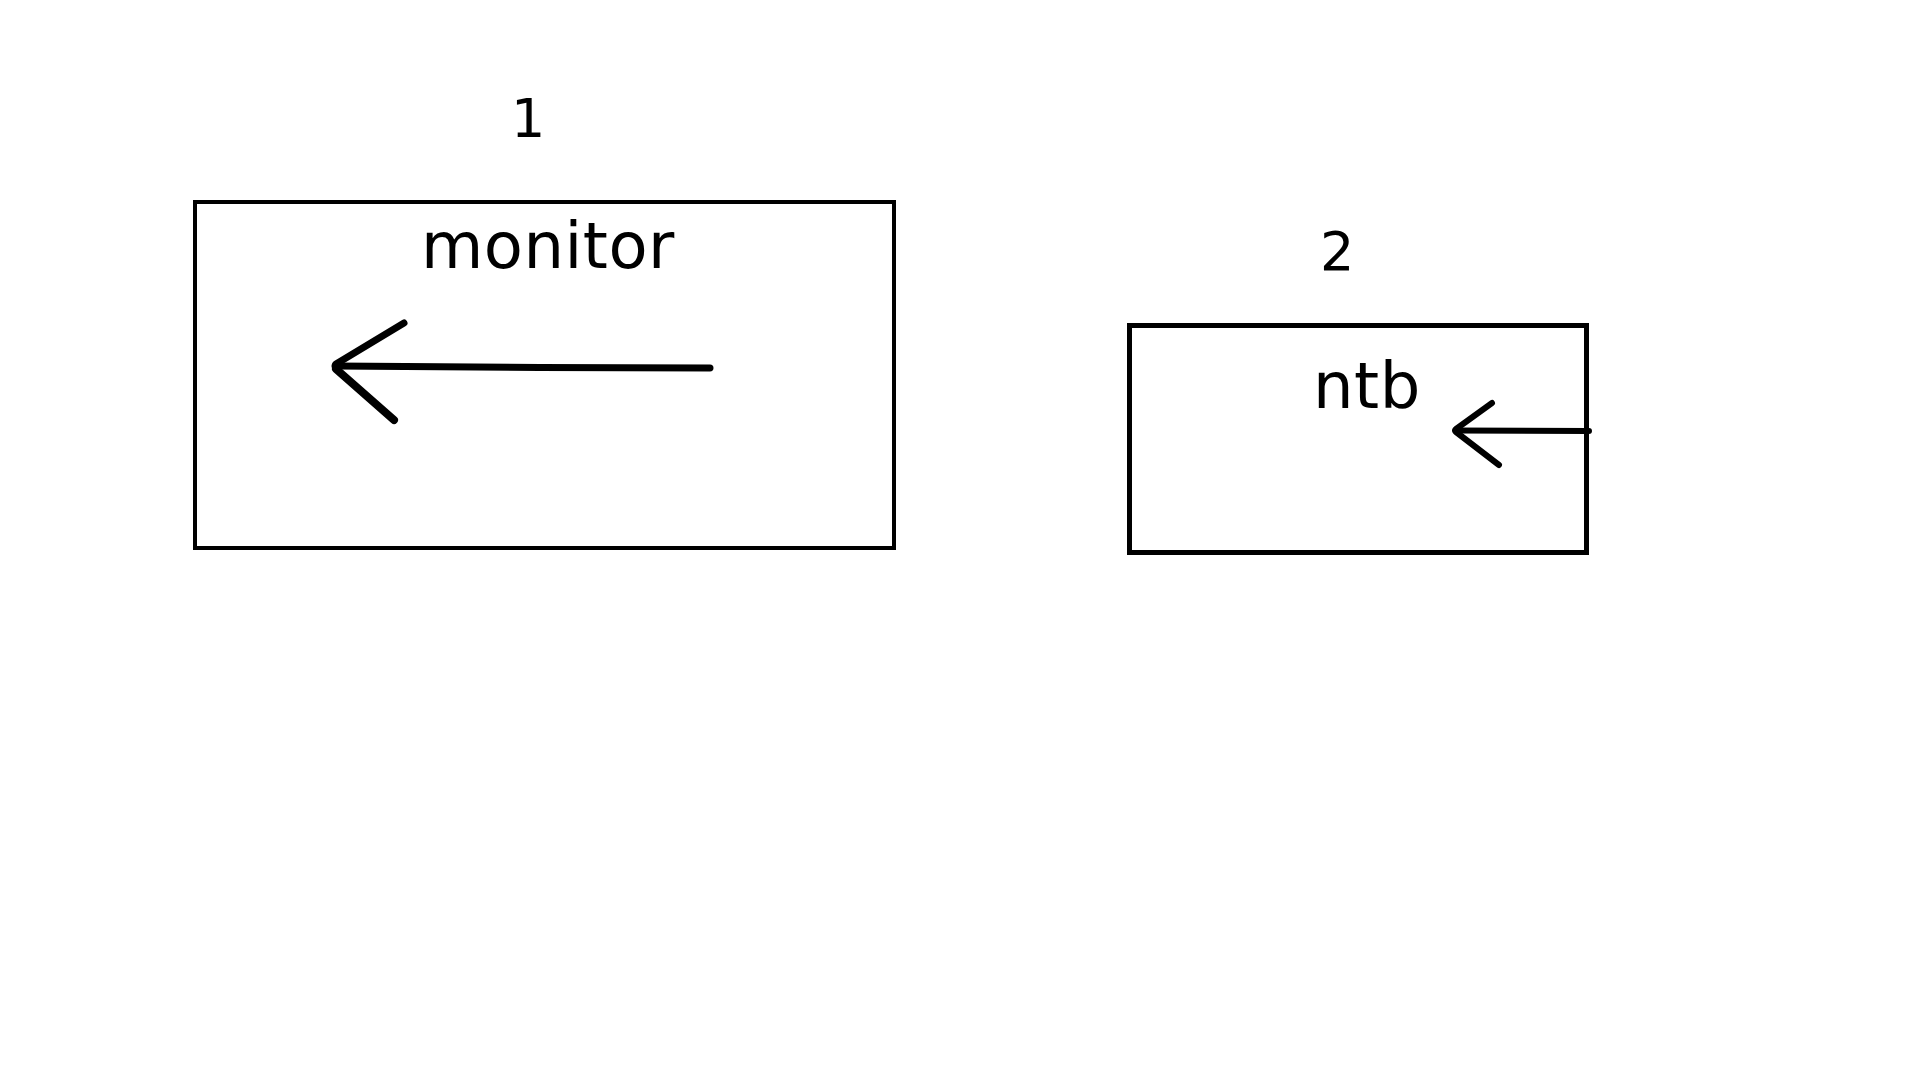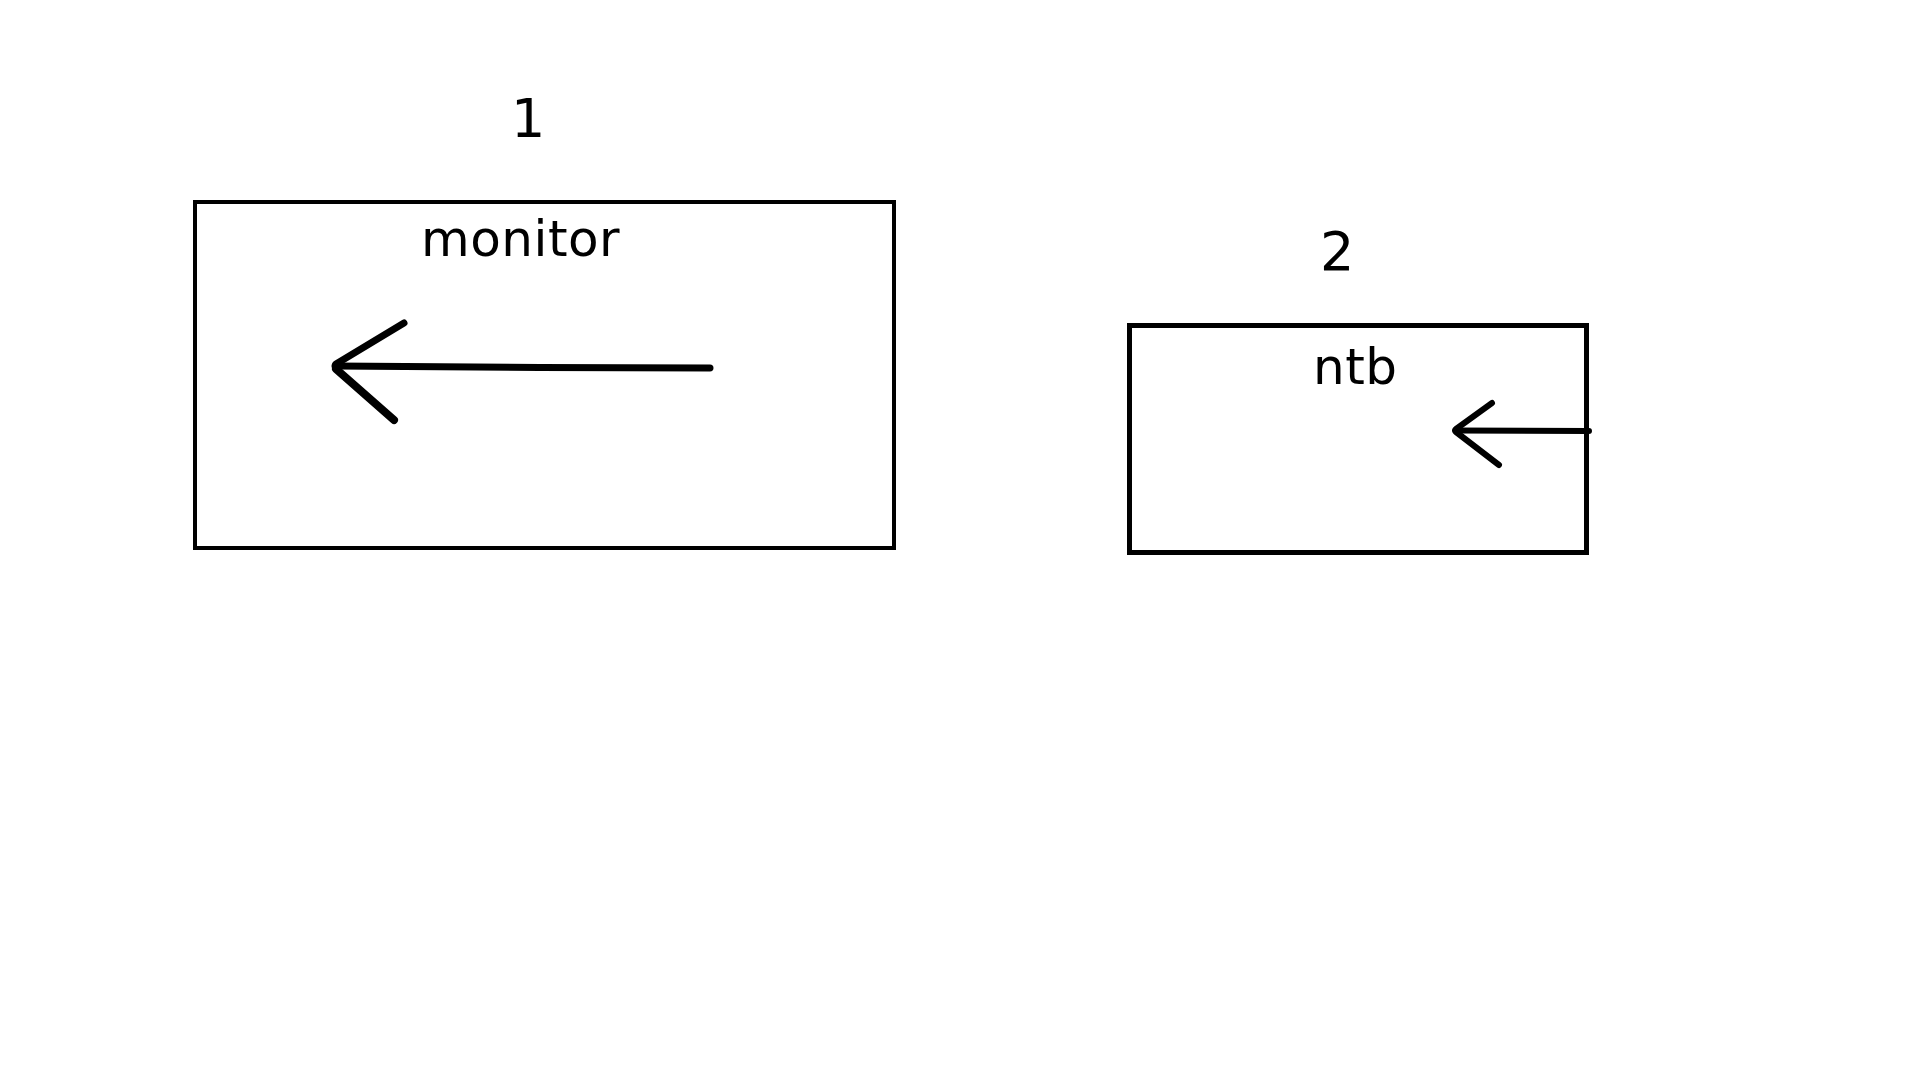--- a/index.html
+++ b/index.html
@@ -39,21 +39,21 @@
     font-size: 54px;
     font-weight: 400;
     color: #000000;
     line-height: 1;
     white-space: nowrap;
     letter-spacing: 0.5px;
   }
   .node-label {
     position: absolute;
     font-family: "DejaVu Sans", sans-serif;
-    font-size: 50px;
+    font-size: 64px;
     font-weight: 400;
     color: #000000;
     line-height: 1;
     white-space: nowrap;
     letter-spacing: 0.5px;
   }
   
   #box-1 {
     left: 193px;
     top: 200px;
@@ -76,21 +76,21 @@
     width: 462px;
     height: 232px;
     border-width: 5px;
   }
   #num-2 {
     left: 1320px;
     top: 225px;
   }
   #label-2 {
     left: 1313px;
-    top: 342px;
+    top: 354px;
   }
 </style>
 </head>
 <body>
 
 <div id="canvas">
 
   <div class="node-number" id="num-1">1</div>
 
   <div class="node-box" id="box-1"></div>

